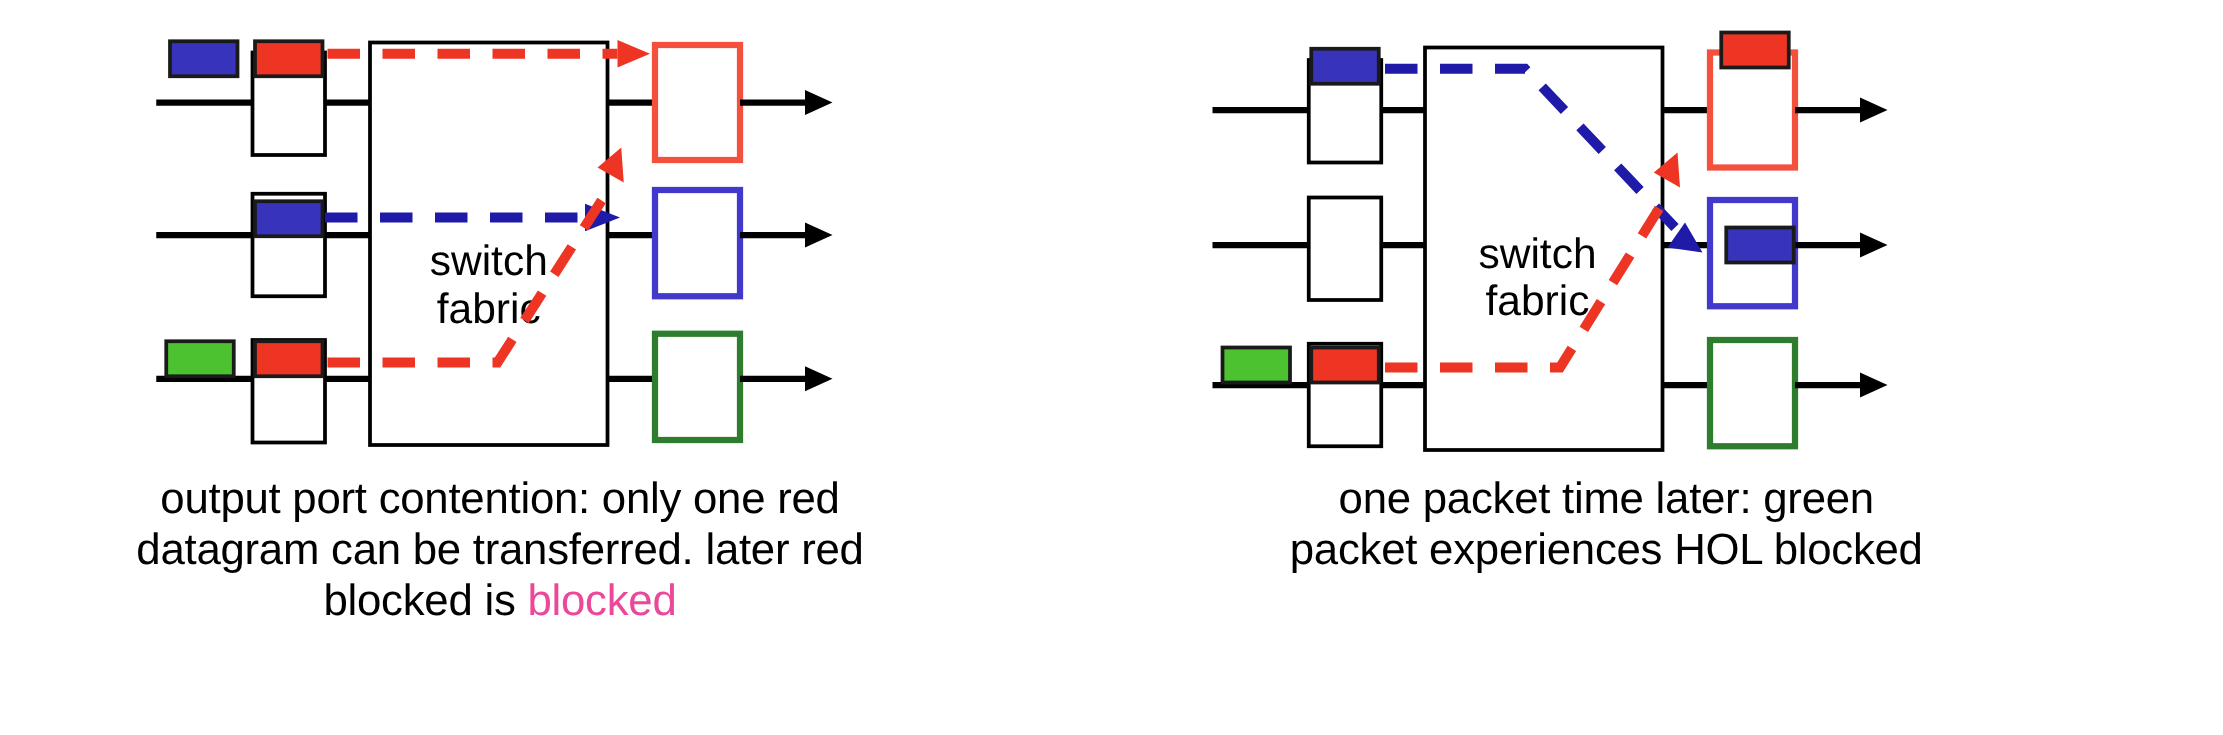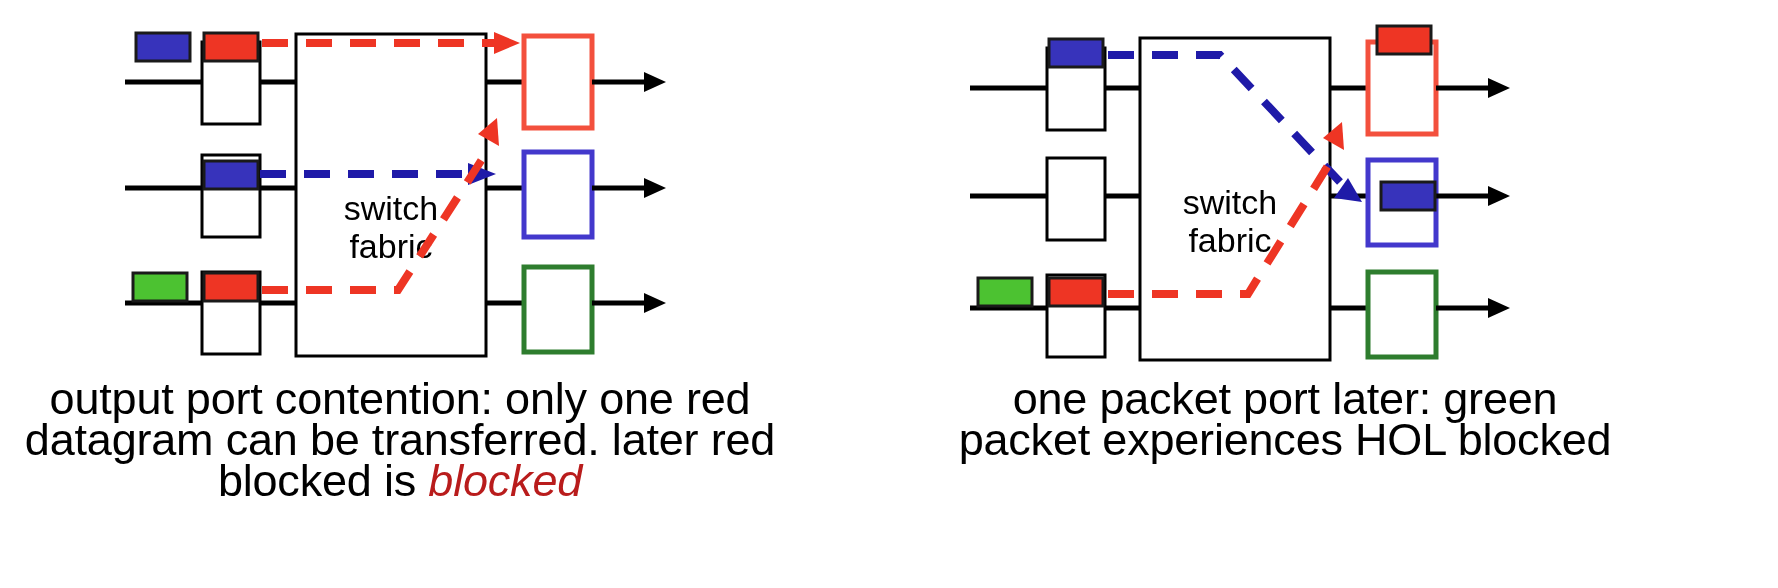--- a/index.html
+++ b/index.html
@@ -26,31 +26,30 @@
     position: absolute;
     top: 0;
   }
   #panel-left-wrap  { left: 0px; }
   #panel-right-wrap { left: 900px; }
 
   .caption {
     position: absolute;
     text-align: center;
     font-family: "Liberation Sans", sans-serif;
-    font-size: 45px;
+    font-size: 35px;
     line-height: 41px;
     color: #000000;
     letter-spacing: -0.2px;
   }
   #caption-left  { left: 20px;  top: 378px; width: 760px; }
   #caption-right { left: 935px; top: 378px; width: 700px; }
   .caption-line { display: block; white-space: nowrap; }
   .blocked-word {
-    font-style: italic;
-    color: #b91c1c;
+    color: #ec4899;
   }
   .fabric-label {
     font-family: "Liberation Sans", sans-serif;
     font-size: 34px;
     fill: #000000;
   }
 </style>
 </head>
 <body>
 
@@ -195,17 +194,17 @@
     </svg>
   </div>
 
   <div class="caption" id="caption-left">
     <span class="caption-line">output port contention: only one red</span>
     <span class="caption-line">datagram can be transferred. later red</span>
     <span class="caption-line"><span>blocked is </span><span class="blocked-word">blocked</span></span>
   </div>
 
   <div class="caption" id="caption-right">
-    <span class="caption-line">one packet port later: green</span>
+    <span class="caption-line">one packet time later: green</span>
     <span class="caption-line">packet experiences HOL blocked</span>
   </div>
 
 </div>
 
 </body></html>

